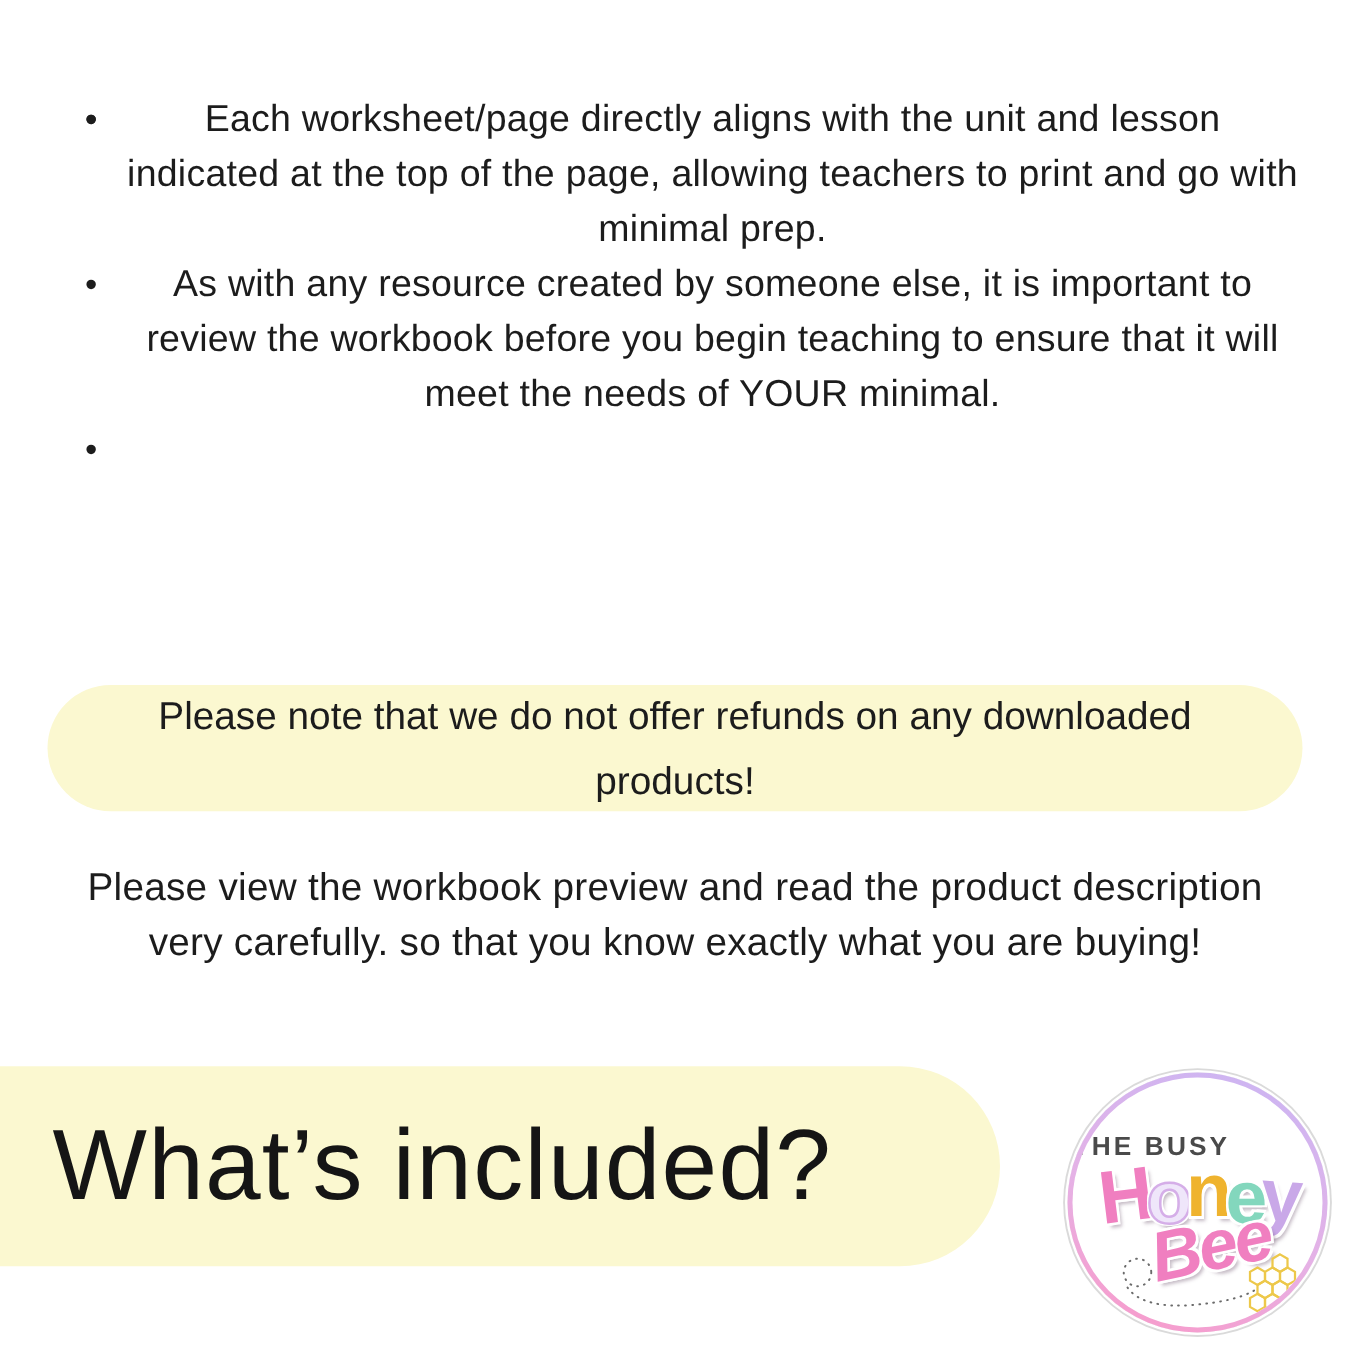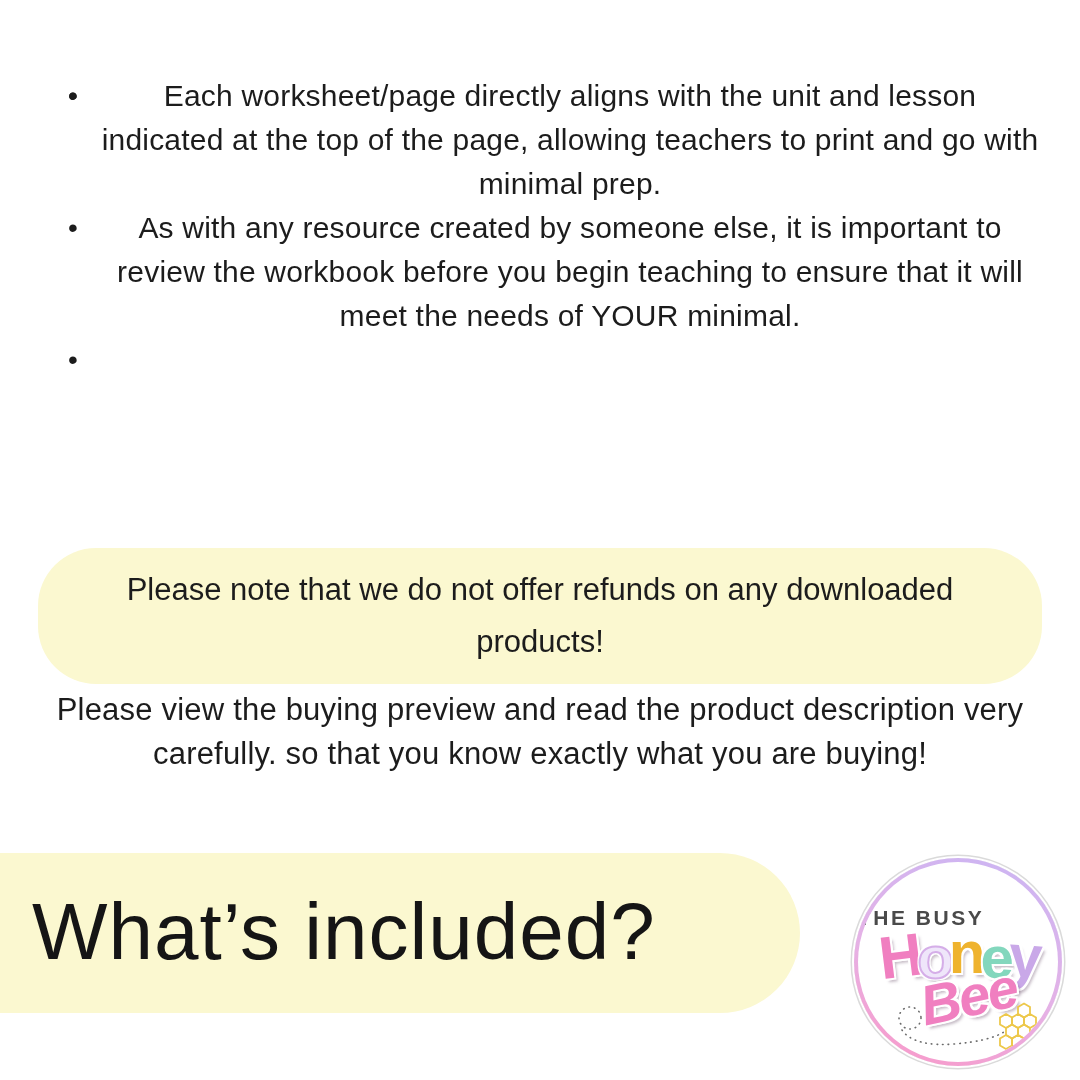--- a/index.html
+++ b/index.html
@@ -24,41 +24,41 @@
     position:absolute;left:-32px;top:0;
     font-size:28px;line-height:44px;
   }
   .u{
     text-decoration-thickness:2.5px;
     text-underline-offset:7px;
   }
 
   
   .refund-box{
-    position:absolute;top:548px;left:38px;width:1004px;height:136px;
+    position:absolute;top:548px;left:38px;width:1004px;height:101px;
     background:#fbf8d0;border-radius:58px;
     display:flex;align-items:center;justify-content:center;
     box-sizing:border-box;padding:0 42px;
     text-align:center;font-size:31px;line-height:52px;
   }
 
   
   .preview-note{
     position:absolute;top:688px;left:50px;width:980px;
     text-align:center;font-size:31px;line-height:44px;
     letter-spacing:.2px;
   }
 
   
   .included-band{
     position:absolute;top:853px;left:0;width:800px;height:160px;
     background:#fbf8d0;border-radius:0 84px 84px 0;
   }
   .included-heading{
-    position:absolute;left:32px;top:0;width:720px;height:197px;
+    position:absolute;left:42px;top:0;width:720px;height:197px;
     line-height:158px;font-size:80px;letter-spacing:1px;
     white-space:nowrap;color:#151515;
   }
 
   
   .logo{position:absolute;left:854px;top:858px;width:208px;height:208px;}
   .logo-ring{
     position:absolute;inset:0;border-radius:50%;
     background:linear-gradient(200deg,#cdb5f2 8%,#e5b2e6 55%,#f79ccc 92%);
     box-shadow:0 0 0 2px #ffffff,0 0 0 3.5px #dadada;
@@ -113,21 +113,21 @@
     <div class="bullet-item">
       <span class="bullet-glyph">•</span>
     </div>
   </div>
 
   <div class="refund-box">
     <span class="u">Please note that we do not offer refunds on any downloaded products!</span>
   </div>
 
   <div class="preview-note">
-    <span>Please view the buying preview and </span><span class="u">read the product description very carefully</span><span>. so that you know exactly what you are buying!</span>
+    <span>Please view the workbook preview and </span><span class="u">read the product description very carefully</span><span>. so that you know exactly what you are buying!</span>
   </div>
 
   <div class="included-band">
     <div class="included-heading">What’s included?</div>
   </div>
 
   <div class="logo">
     <div class="logo-ring">
       <div class="logo-inner">
         <div class="logo-top-text">THE BUSY</div>

